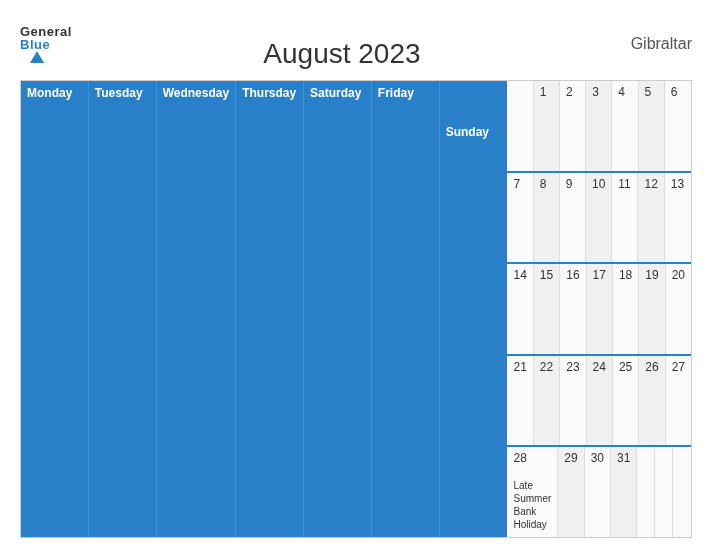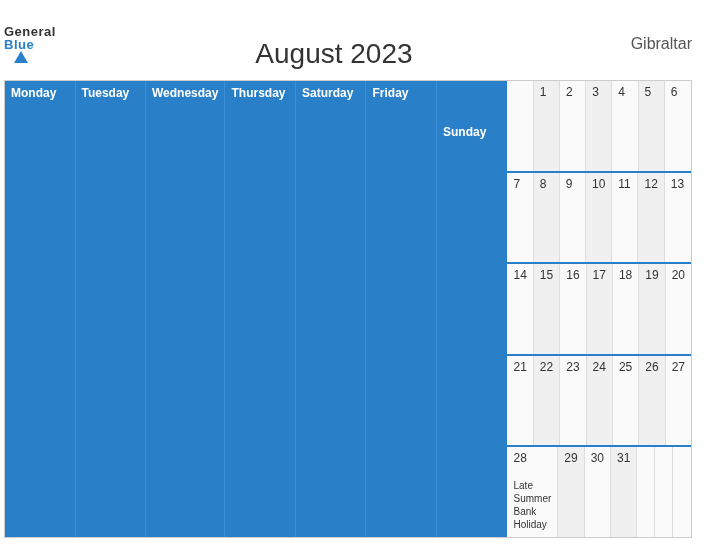--- a/index.html
+++ b/index.html
@@ -6,21 +6,21 @@
     body {
       width: 712px;
       height: 550px;
       font-family: Arial, Helvetica, sans-serif;
       background: #fff;
       overflow: hidden;
     }
     .page {
       width: 712px;
       height: 550px;
-      padding: 18px 20px 12px 4px;
+      padding: 18px 20px 12px 20px;
       display: flex;
       flex-direction: column;
     }
     .header {
       display: flex;
       align-items: center;
       justify-content: space-between;
       margin-bottom: 10px;
     }
     .logo {

